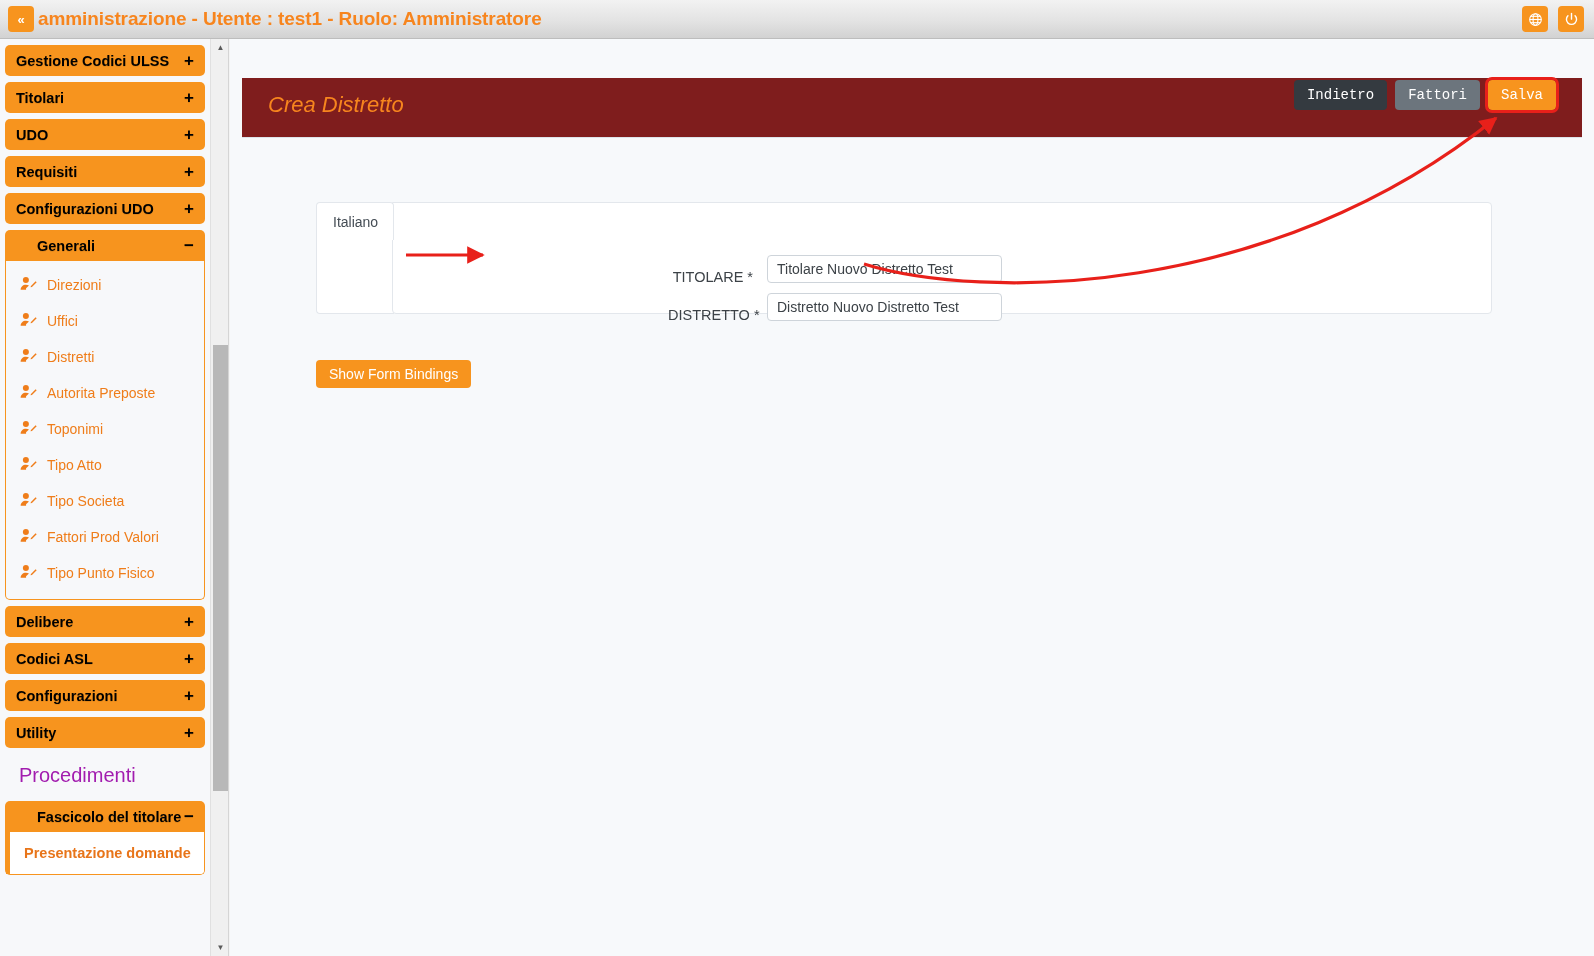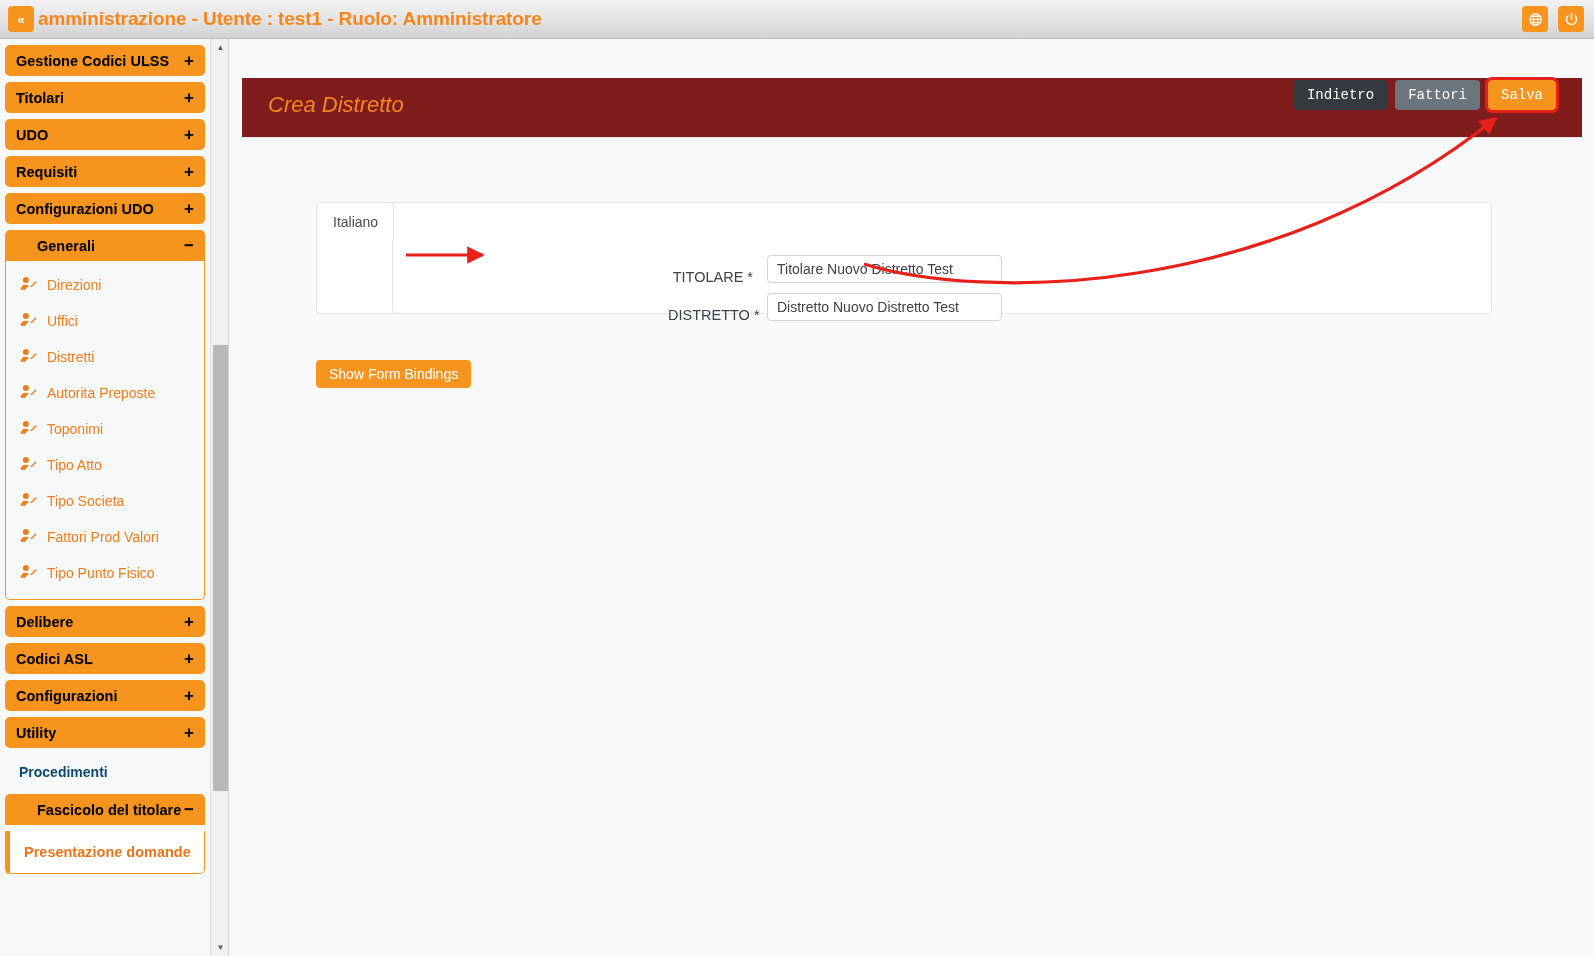--- a/index.html
+++ b/index.html
@@ -104,27 +104,26 @@
     background: #ffffff;
     border-left: 4px solid #f7941e;
     color: #e8751a;
     font-weight: bold;
     font-size: 14.5px;
     height: 42px;
     padding-left: 14px;
     display: flex; align-items: center;
     border-radius: 0 0 4px 0;
     cursor: pointer;
-    margin-top: 6px;
   }
   #procedimenti-label {
-    color: #0c4a6e;
-    font-size: 14px;
+    color: #a21caf;
+    font-size: 20px;
     padding: 16px 0 14px 14px;
-    font-weight: bold;
+    font-weight: normal;
   }
 
   
   #sb-scroll {
     position: absolute; left: 210px; top: 39px;
     width: 19px; height: 917px;
     background: #f0f0f0;
     border-left: 1px solid #e0e0e0;
     border-right: 1px solid #d5d5d5;
   }

